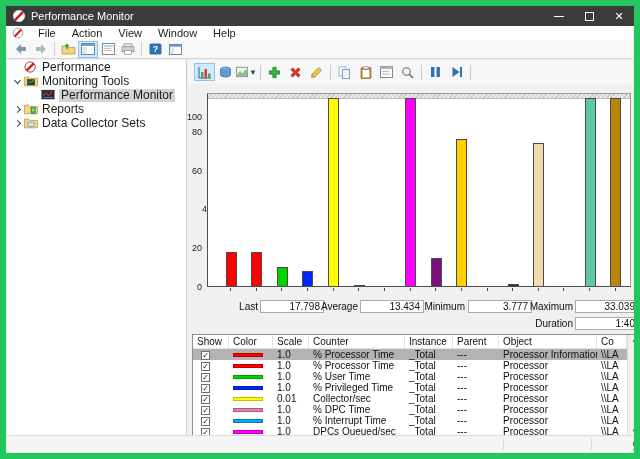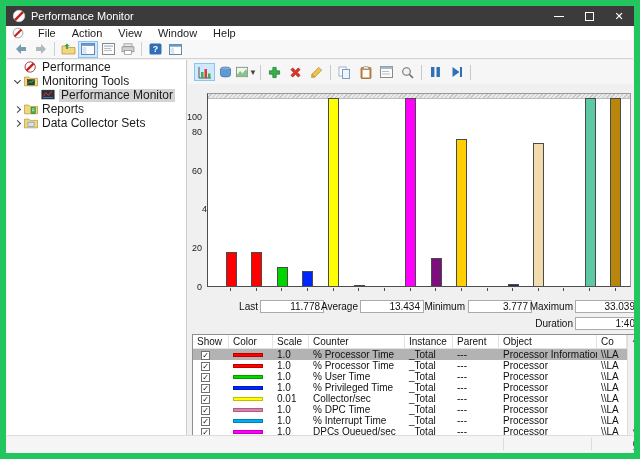--- a/index.html
+++ b/index.html
@@ -346,21 +346,21 @@
         <i style="left: 279.5px;"></i>
         <i style="left: 305.15px;"></i>
         <i style="left: 330.8px;"></i>
         <i style="left: 356.45px;"></i>
         <i style="left: 382.1px;"></i>
         <i style="left: 407.75px;"></i>
       </div>
 
     <div class="stats">
       <span class="stat-lab" style="left:20px;top:2px;width:50px">Last</span>
-      <span class="stat-field" style="left:72px;top:2px">11.778</span>
+      <span class="stat-field" style="left:72px;top:2px">17.798</span>
       <span class="stat-lab" style="left:120px;top:2px;width:50px">Average</span>
       <span class="stat-field" style="left:172px;top:2px">13.434</span>
       <span class="stat-lab" style="left:227px;top:2px;width:50px">Minimum</span>
       <span class="stat-field" style="left:280px;top:2px">3.777</span>
       <span class="stat-lab" style="left:325px;top:2px;width:60px">Maximum</span>
       <span class="stat-field" style="left:387px;top:2px">33.039</span>
       <span class="stat-lab" style="left:315px;top:19px;width:70px">Duration</span>
       <span class="stat-field" style="left:387px;top:19px">1:40</span>
     </div>
 

